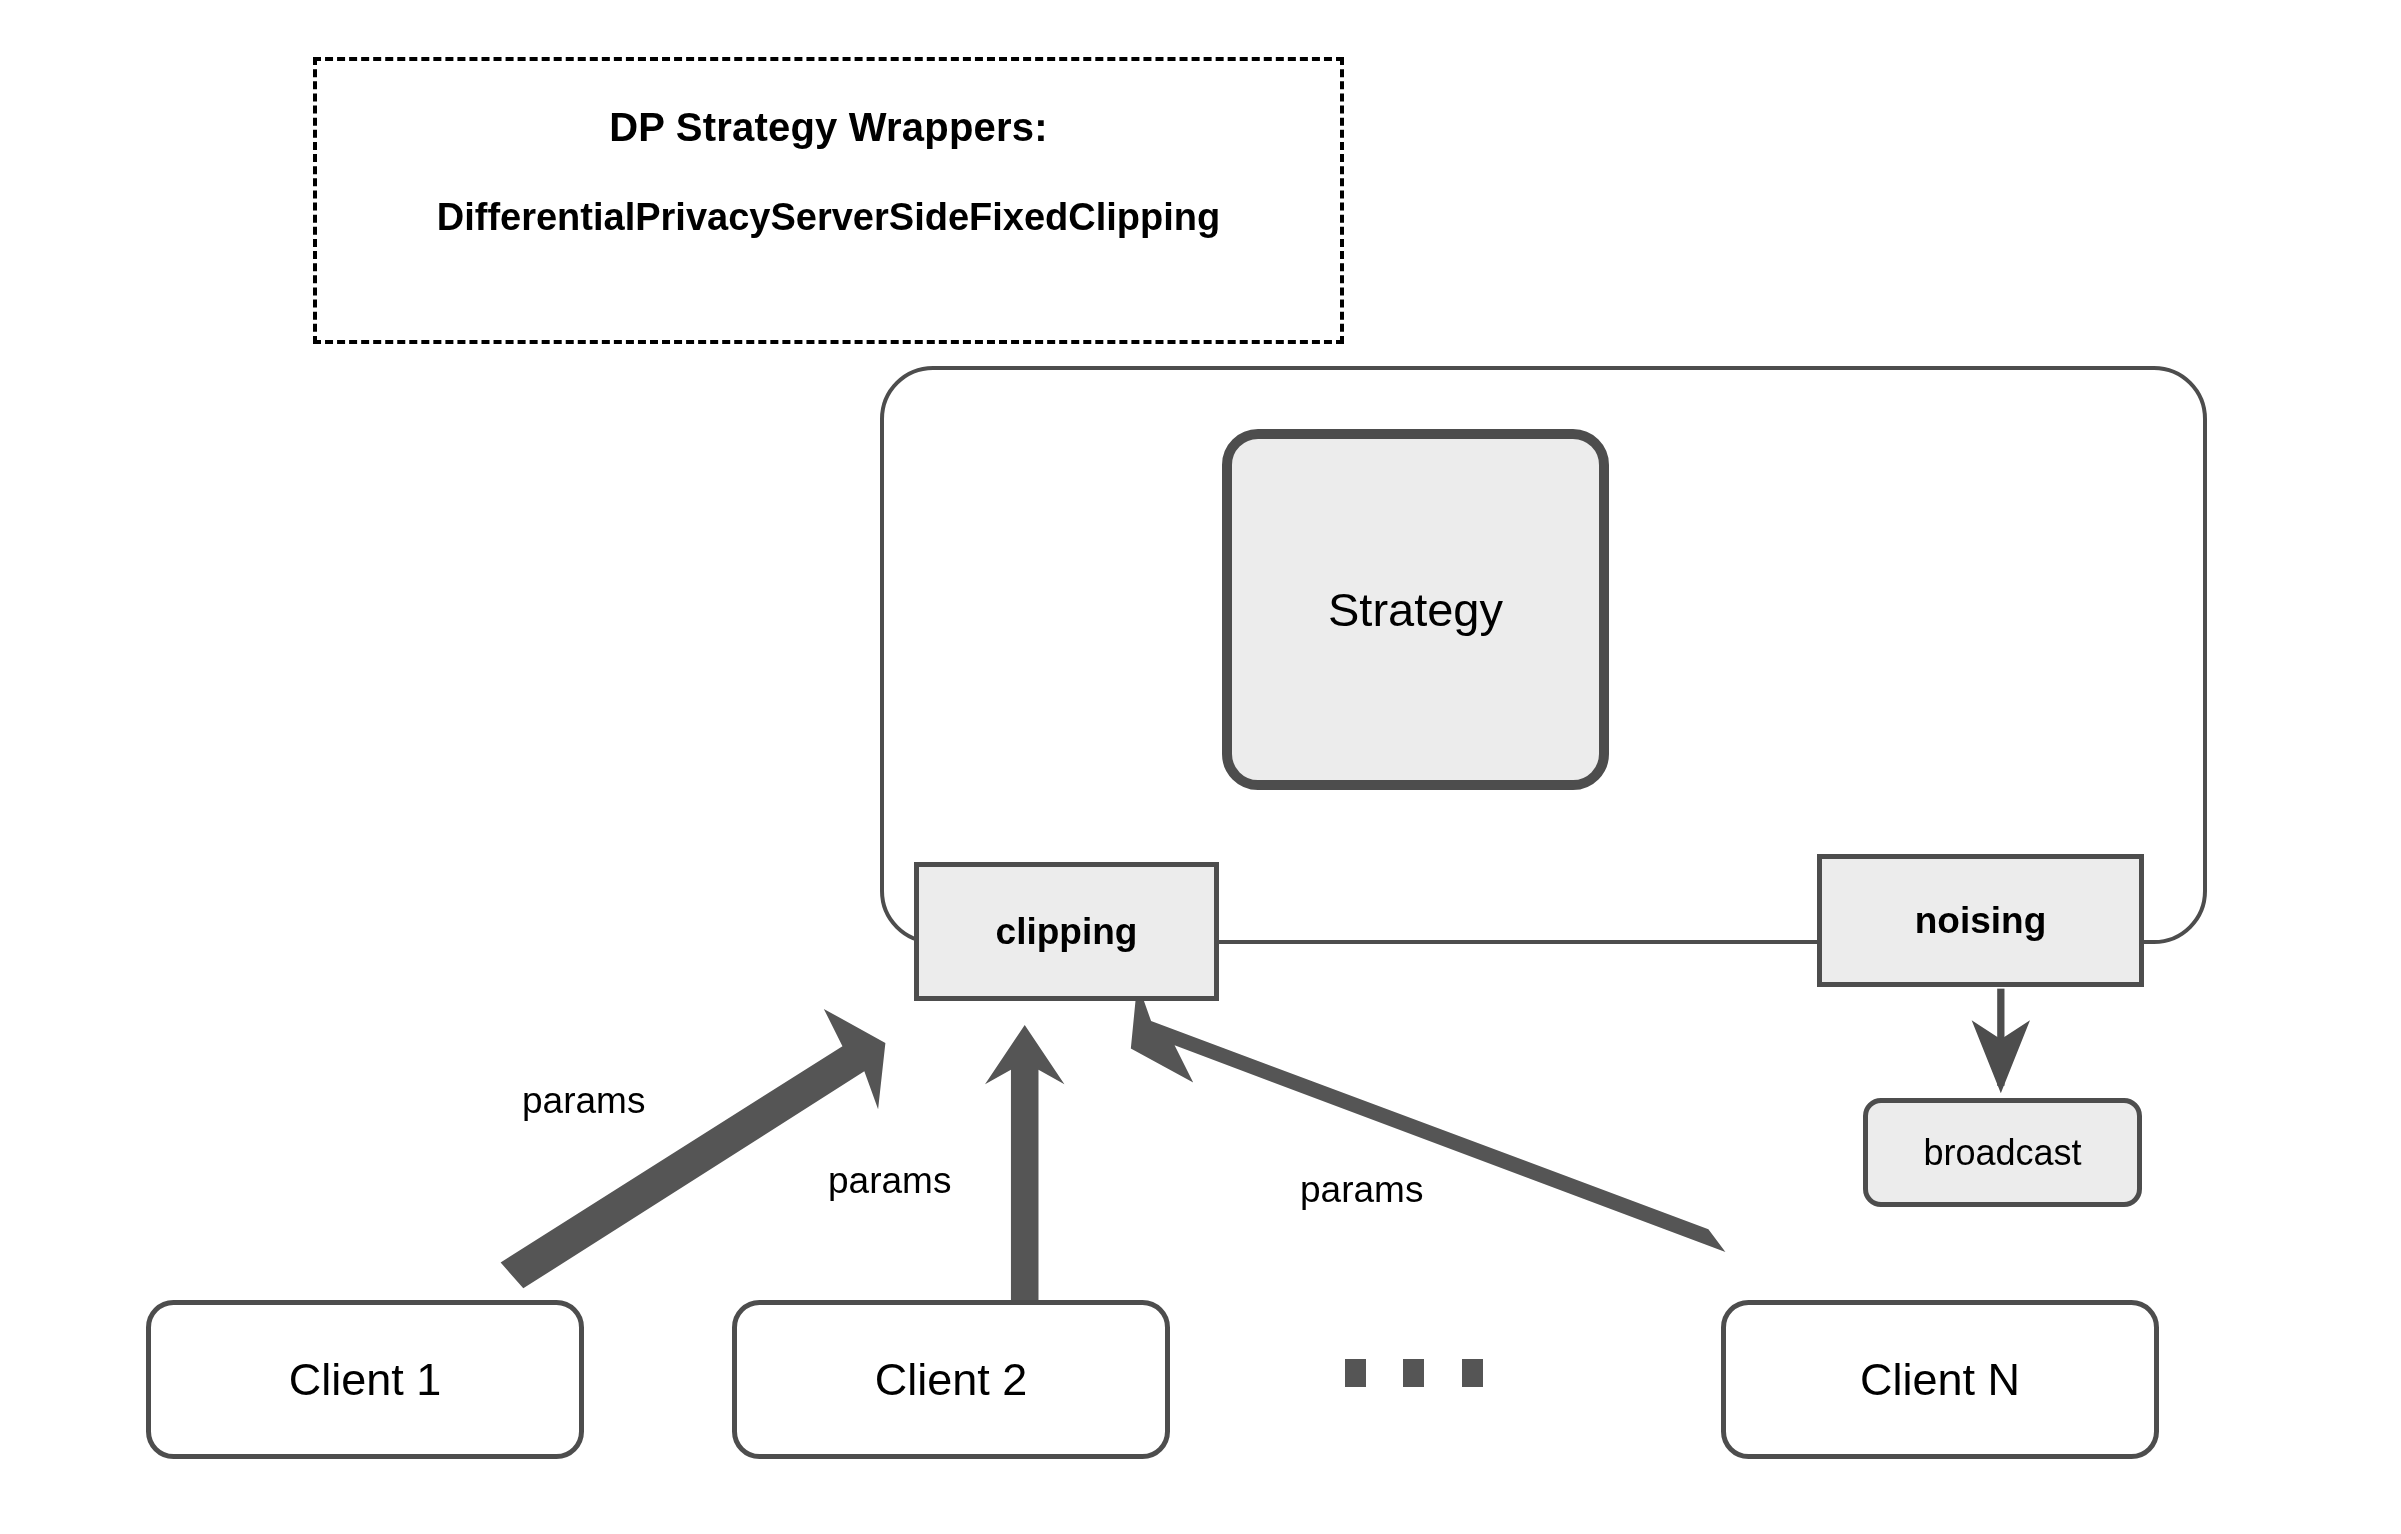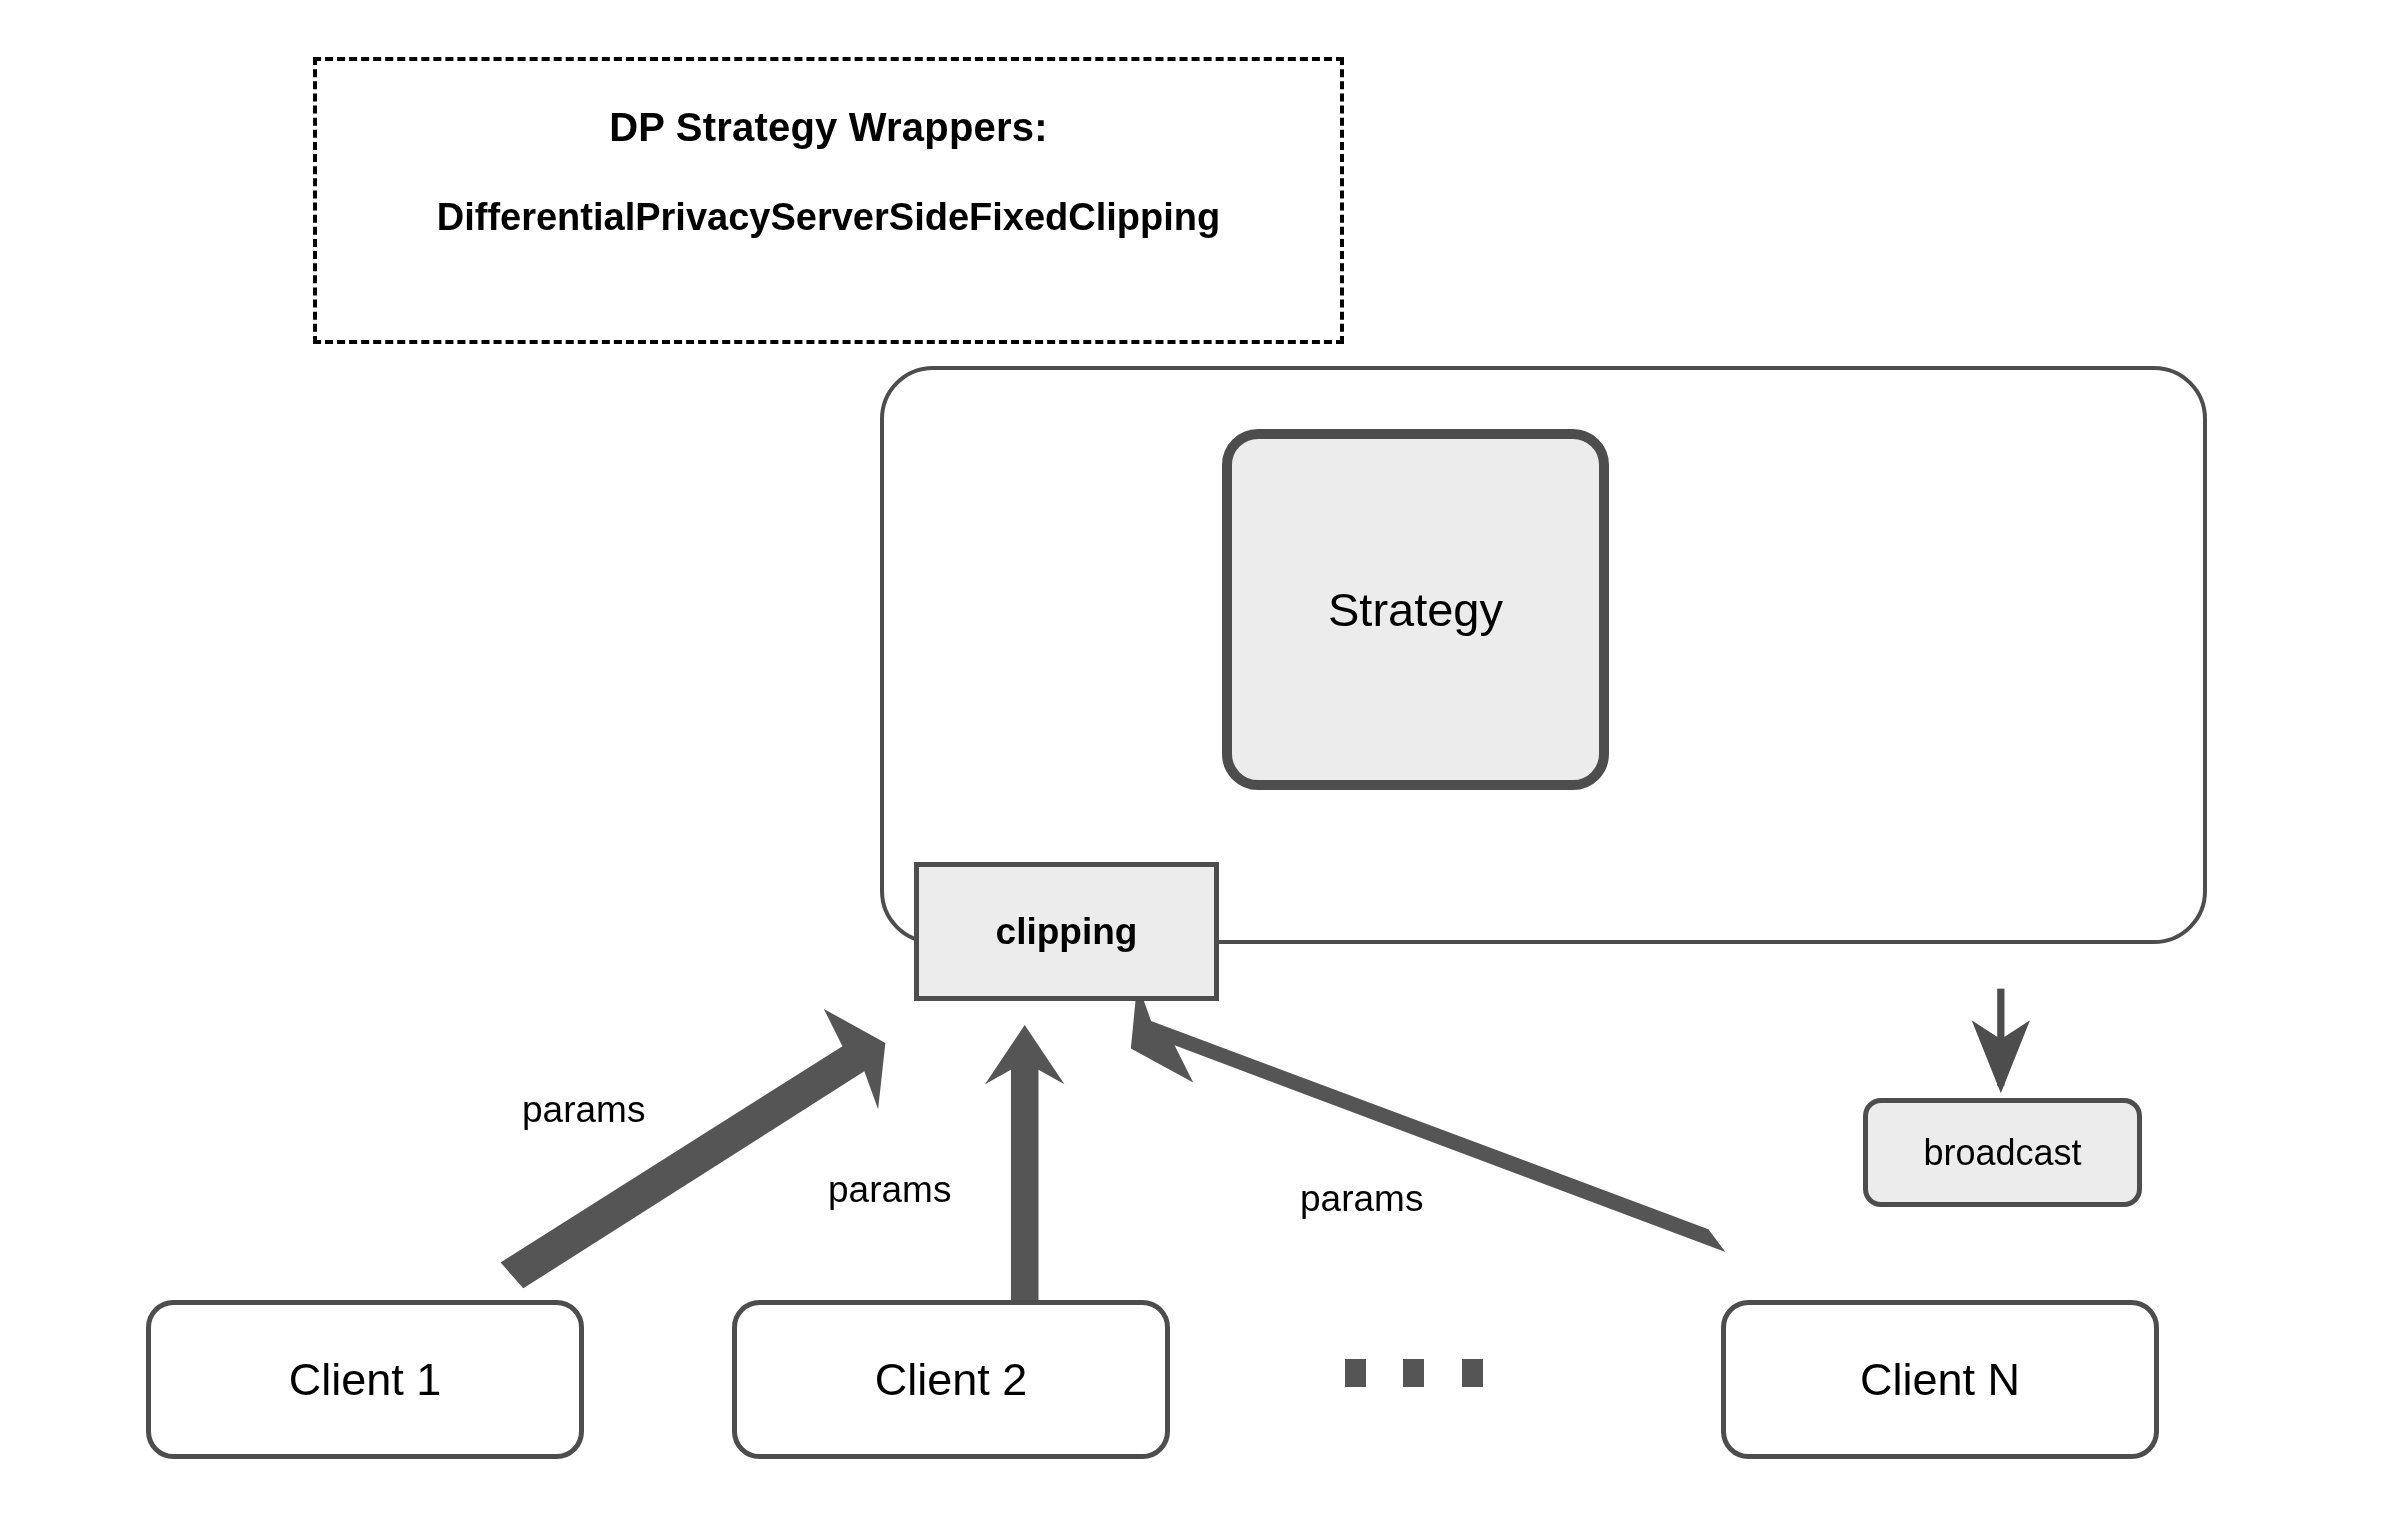--- a/index.html
+++ b/index.html
@@ -150,21 +150,20 @@
   .client-1 { left: 130px; }
   .client-2 { left: 716px; }
   .client-n { left: 1705px; }
 
   
   .edge-label {
     position: absolute;
     font-size: 37px;
     color: #000000;
     white-space: nowrap;
-    margin-top: 9px;
   }
   .label-params-1 { left: 522px;  top: 1080px; }
   .label-params-2 { left: 828px; top: 1160px; }
   .label-params-3 { left: 1300px; top: 1169px; }
 
   
   .ellipsis {
     position: absolute;
     left: 1345px;
     top: 1359px;
@@ -248,20 +247,23 @@
   <div class="server-container"></div>
 
   <div class="node strategy-box">
     <span>Strategy</span>
   </div>
 
   <div class="node proc-box clipping-box">
     <span>clipping</span>
   </div>
 
+  <div class="node proc-box noising-box">
+    <span>noising</span>
+  </div>
 
   <div class="node broadcast-box">
     <span>broadcast</span>
   </div>
 
   <div class="node client-box client-1">
     <span>Client 1</span>
   </div>
   <div class="node client-box client-2">
     <span>Client 2</span>

